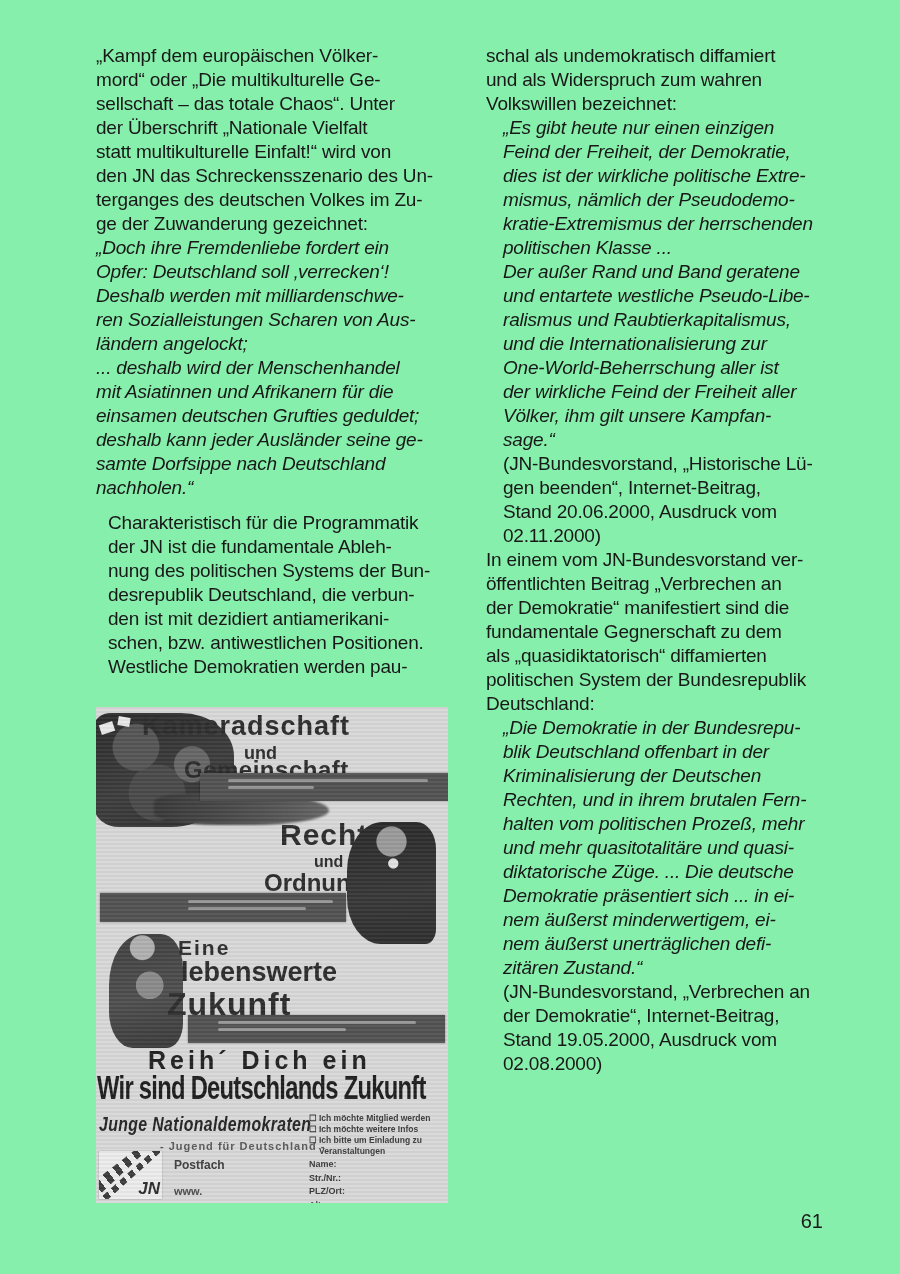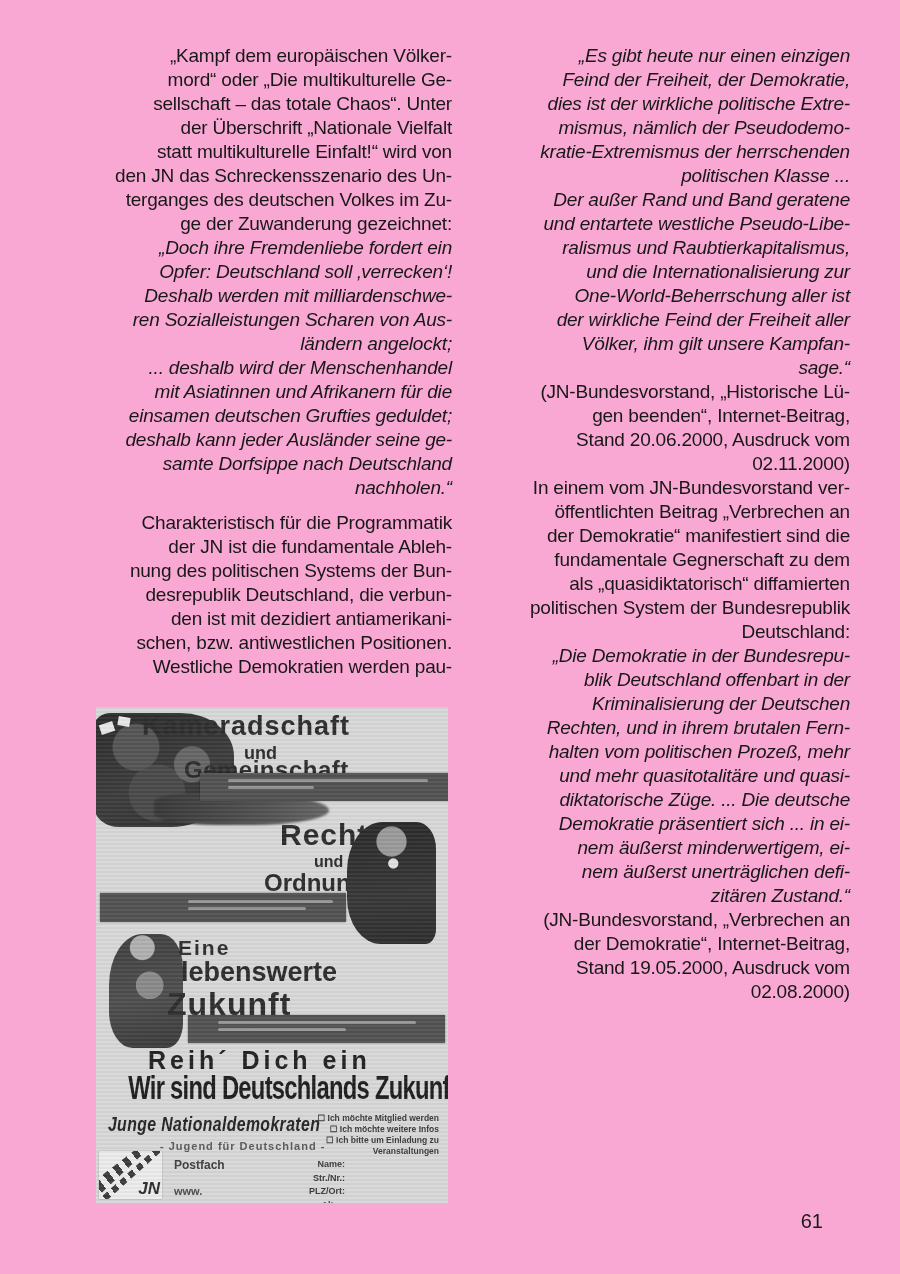--- a/index.html
+++ b/index.html
@@ -1,18 +1,18 @@
 <!DOCTYPE html>
 <html><head>
 <meta charset="utf-8">
 <style>
   html,body { margin:0; padding:0; background:#ffffff; }
   .page {
-    position:relative; width:900px; height:1274px; background:#f9a8d4;
-    font-family:"Liberation Sans", sans-serif; color:#181818; overflow:hidden;text-align:right;
+    position:relative; width:900px; height:1274px; background:#86efac;
+    font-family:"Liberation Sans", sans-serif; color:#181818; overflow:hidden;
   }
   .col { position:absolute; top:44px; font-size:19px; line-height:24px; letter-spacing:-0.2px; }
   #left-column  { left:96px;  width:356px; }
   #right-column { left:486px; width:364px; }
   .para { white-space:pre; }
   .para.italic { font-style:italic; }
   .para.indent { padding-left:17px; }
   .para.gap { margin-top:11px;margin-left:12px; }
 
   .page-number { position:absolute; right:77px; top:1210px; font-size:20px; color:#1a1a1a; }
@@ -144,20 +144,23 @@
 nachholen.“</div>
       <div class="para normal gap">Charakteristisch für die Programmatik
 der JN ist die fundamentale Ableh-
 nung des politischen Systems der Bun-
 desrepublik Deutschland, die verbun-
 den ist mit dezidiert antiamerikani-
 schen, bzw. antiwestlichen Positionen.
 Westliche Demokratien werden pau-</div>
     </div>
   <div class="col" id="right-column">
+      <div class="para normal">schal als undemokratisch diffamiert
+und als Widerspruch zum wahren
+Volkswillen bezeichnet:</div>
       <div class="para italic indent">„Es gibt heute nur einen einzigen
 Feind der Freiheit, der Demokratie,
 dies ist der wirkliche politische Extre-
 mismus, nämlich der Pseudodemo-
 kratie-Extremismus der herrschenden
 politischen Klasse ...
 Der außer Rand und Band geratene
 und entartete westliche Pseudo-Libe-
 ralismus und Raubtierkapitalismus,
 und die Internationalisierung zur

